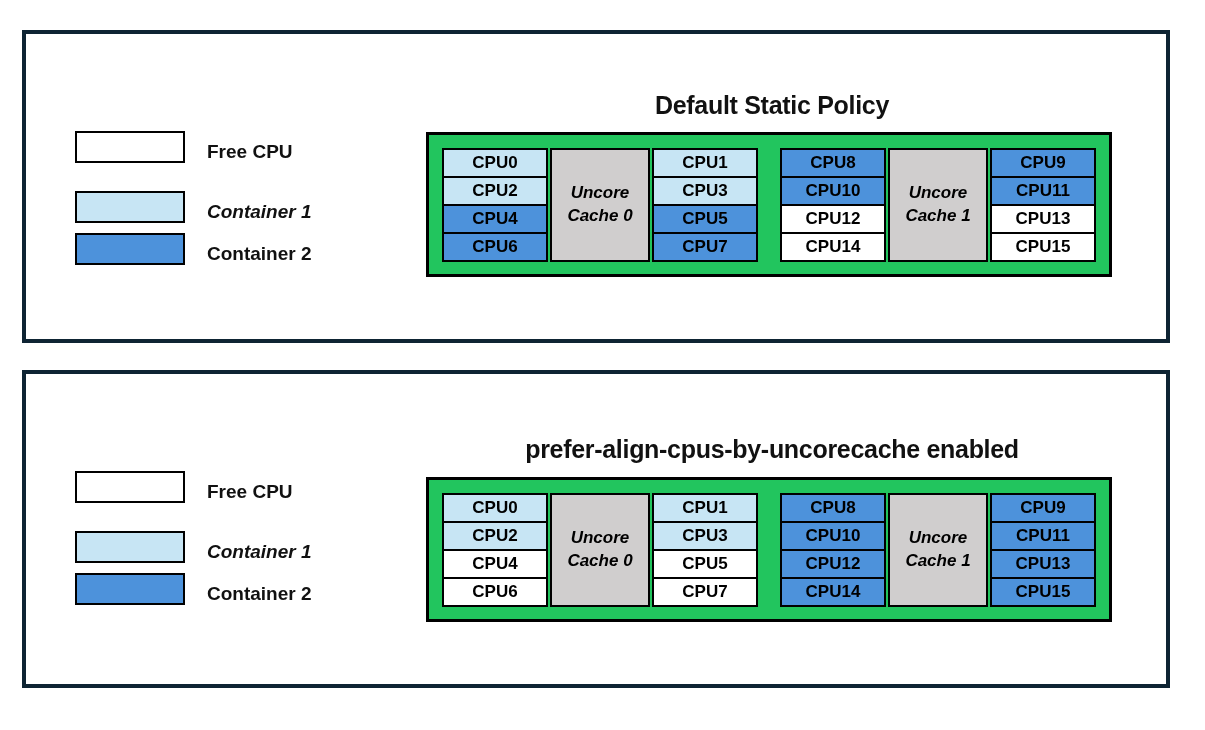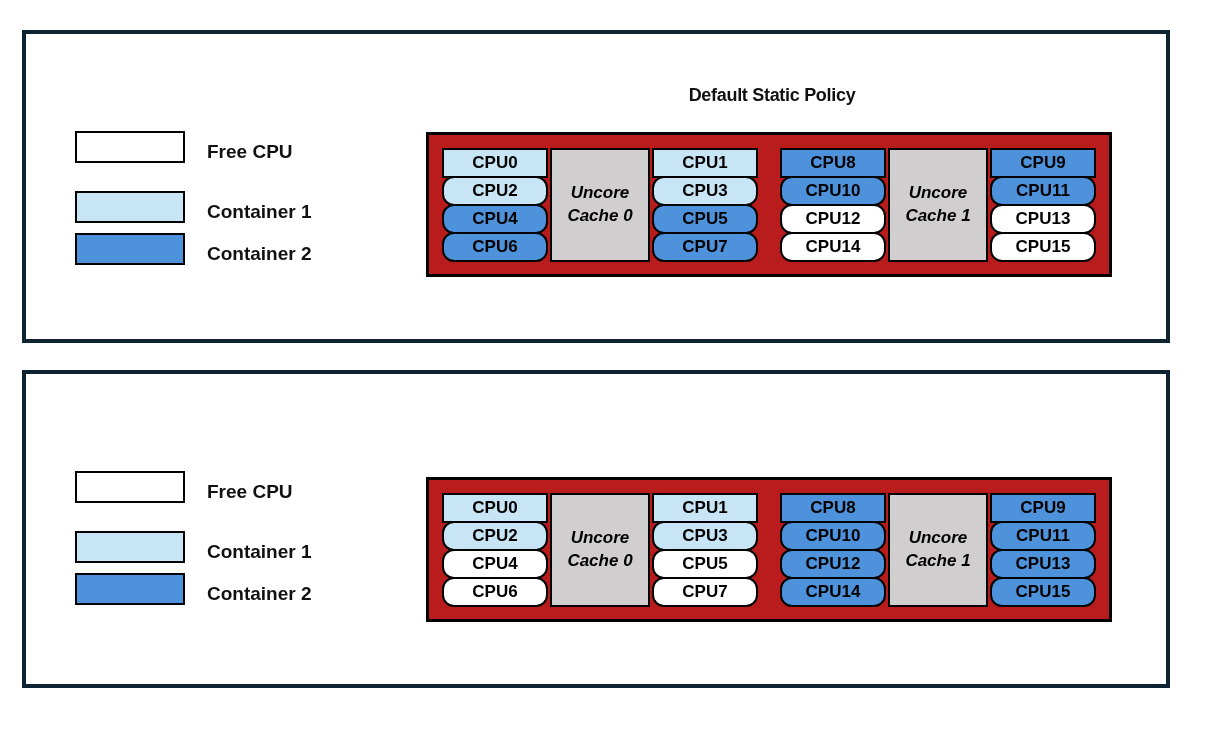--- a/index.html
+++ b/index.html
@@ -25,37 +25,37 @@
     box-sizing: border-box;
   }
   .panel.panel-0 { top: 30px;  height: 313px; }
   .panel.panel-1 { top: 370px; height: 318px; }
 
   .panel-title {
     position: absolute;
     left: 400px;
     width: 692px;
     text-align: center;
-    font-size: 18px;
+    font-size: 25px;
     font-weight: bold;
     color: #111111;
     letter-spacing: -0.3px;
     white-space: nowrap;
   }
   .panel-0 .panel-title { top: 36px; }
   .panel-1 .panel-title { top: 40px; }
 
   .legend-item {
     position: absolute;
     left: 49px;
     display: flex;
     align-items: flex-end;
   }
   .legend-item.li-0 { top: 97px; }
-  .legend-item.li-1 { top: 157px; }
+  .legend-item.li-1 { top: 157px; font-style: italic; }
   .legend-item.li-2 { top: 199px; }
   .legend-swatch {
     width: 106px;
     height: 28px;
     border: 2px solid #000000;
     box-sizing: content-box;
     background: #ffffff;
   }
   .legend-label {
     margin-left: 22px;
@@ -65,21 +65,21 @@
     white-space: nowrap;
   }
 
   .diagram-box {
     position: absolute;
     left: 400px;
     width: 686px;
     height: 145px;
     border: 3px solid #000000;
     box-sizing: border-box;
-    background: #b91c1c;
+    background: #22c55e;
     display: flex;
     align-items: center;
     justify-content: center;
     gap: 22px;
   }
   .panel-0 .diagram-box { top: 98px; }
   .panel-1 .diagram-box { top: 103px; }
 
   .group {
     display: flex;
@@ -96,21 +96,21 @@
     border: 2px solid #000000;
     box-sizing: border-box;
     display: flex;
     align-items: center;
     justify-content: center;
     font-size: 17px;
     font-weight: bold;
     color: #000000;
     background: #ffffff;
   }
-  .cpu-cell + .cpu-cell { margin-top: -2px; border-radius: 12px; }
+  .cpu-cell + .cpu-cell { margin-top: -2px; }
   .uncore-cell {
     width: 100px;
     height: 114px;
     border: 2px solid #000000;
     box-sizing: border-box;
     background: #d0cece;
     display: flex;
     align-items: center;
     justify-content: center;
     text-align: center;
@@ -174,20 +174,21 @@
             <div class="cpu-cell" style="background: rgb(77, 146, 219);">CPU9</div>
             <div class="cpu-cell" style="background: rgb(77, 146, 219);">CPU11</div>
             <div class="cpu-cell" style="background: rgb(255, 255, 255);">CPU13</div>
             <div class="cpu-cell" style="background: rgb(255, 255, 255);">CPU15</div>
           </div>
         </div>
       </div>
   </section>
 
   <section class="panel panel-1" style="border-color: rgb(14, 36, 51);">
+    <h2 class="panel-title">prefer-align-cpus-by-uncorecache enabled</h2>
 
     <div class="legend-item li-0">
       <div class="legend-swatch" style="background: rgb(255, 255, 255);"></div>
       <div class="legend-label">Free CPU</div>
     </div>
     <div class="legend-item li-1">
       <div class="legend-swatch" style="background: rgb(199, 229, 244);"></div>
       <div class="legend-label">Container 1</div>
     </div>
     <div class="legend-item li-2">

